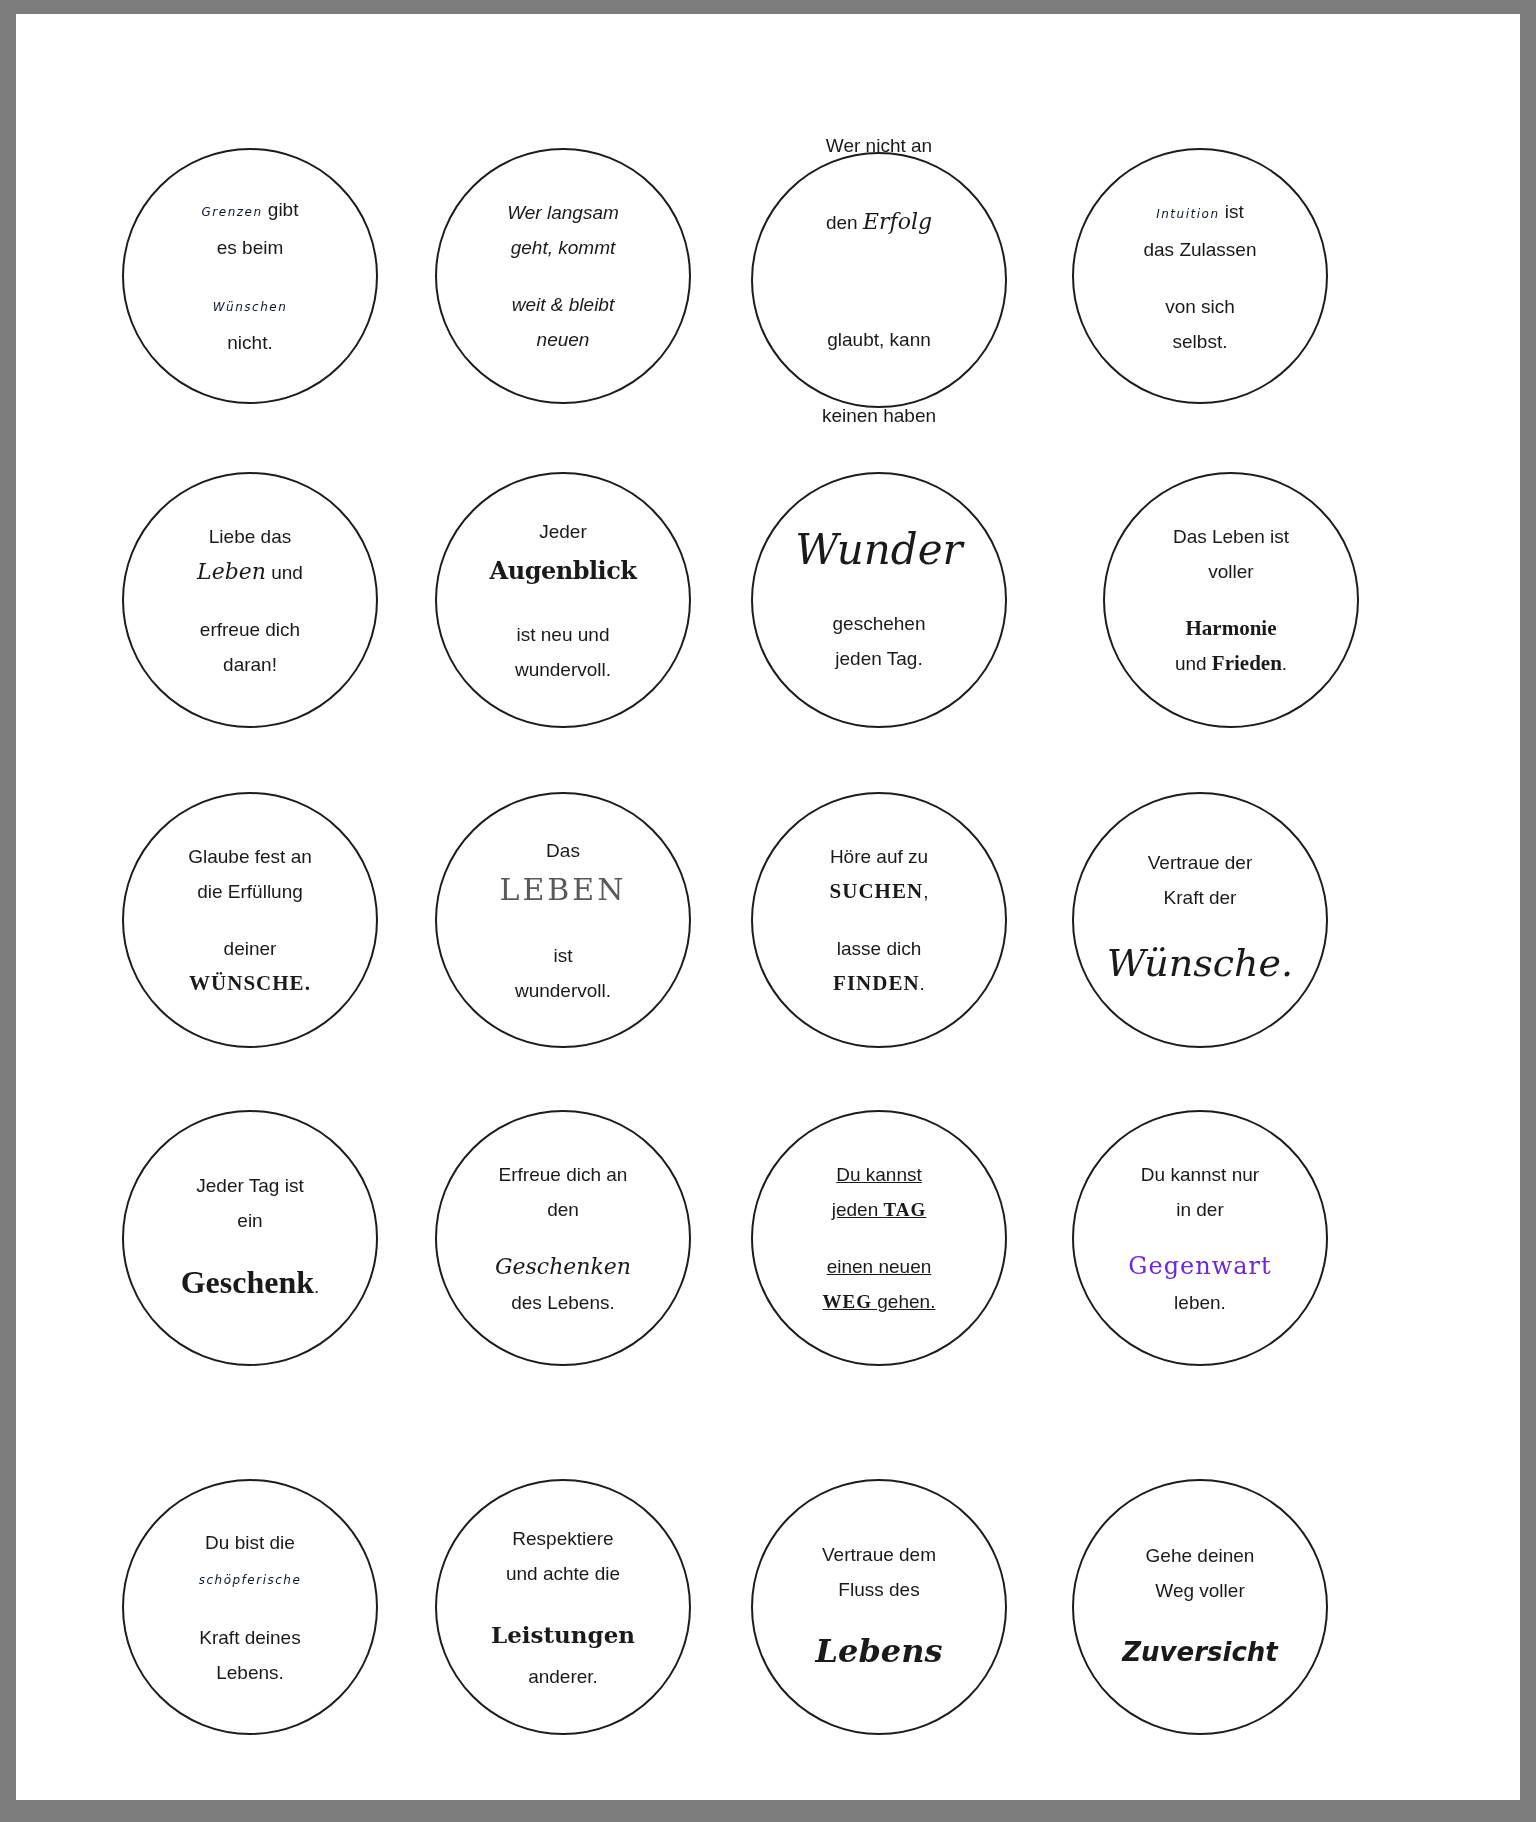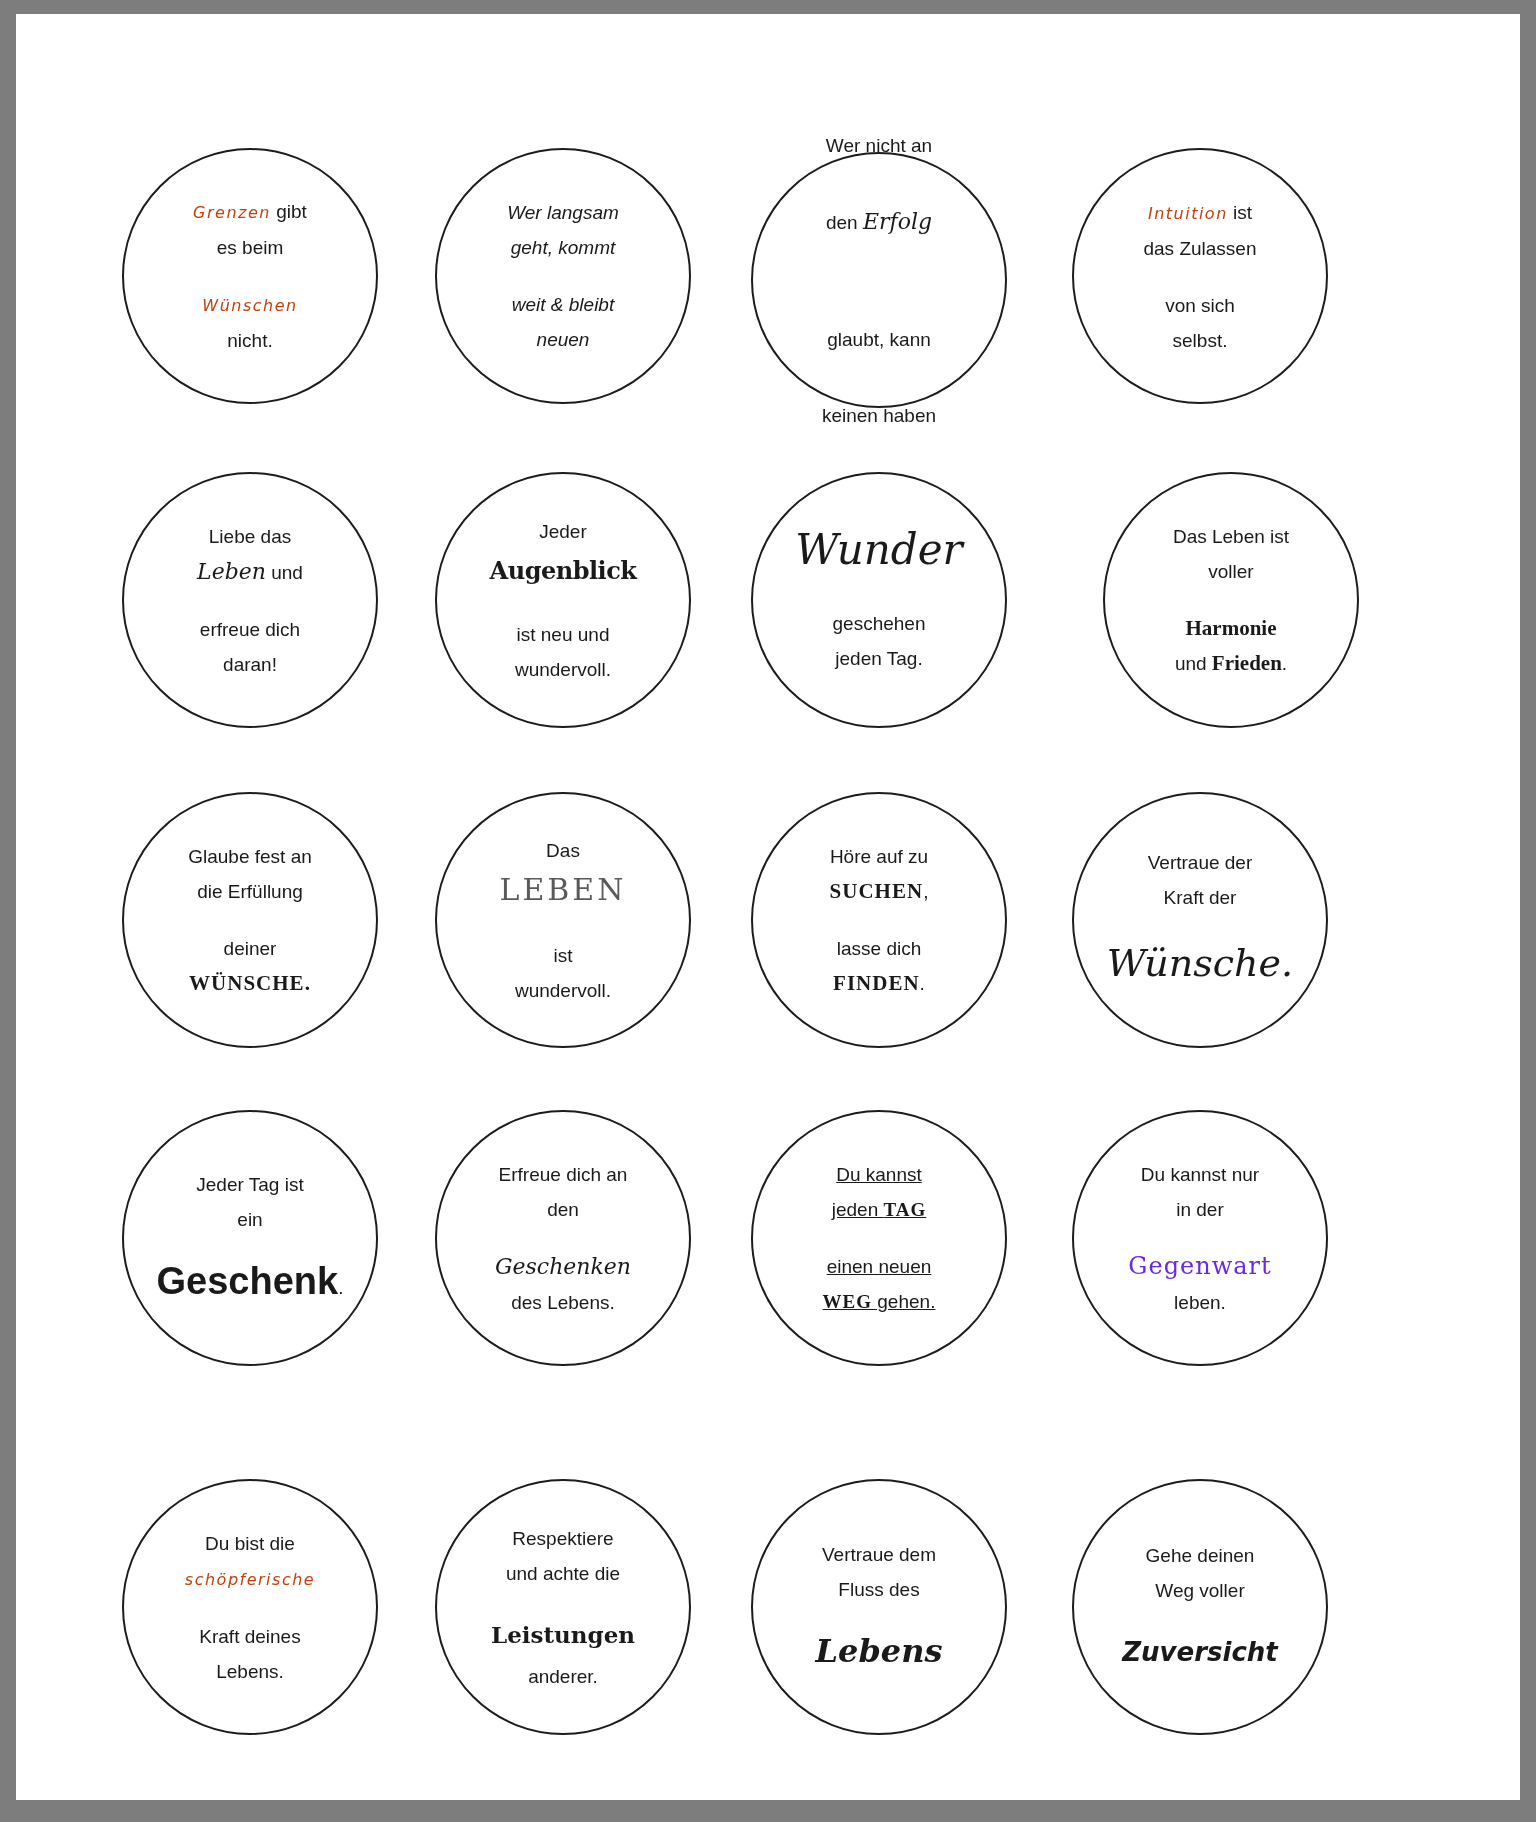--- a/index.html
+++ b/index.html
@@ -30,29 +30,29 @@
     color:#1a1a1a;
     background:#fff;
   }
   .line{line-height:35px;font-size:19px;white-space:nowrap;}
   .line.lh44{line-height:44px;}
   .line.lh52{line-height:52px;}
   .spacer{height:22px;}
   .seg{vertical-align:baseline;}
   
   .it{font-style:italic;}
-  .hand{font-family:"DejaVu Sans",sans-serif;font-style:italic;letter-spacing:1.5px;color:#c2410c;font-size:16px;}
+  .hand{font-family:"DejaVu Sans",sans-serif;font-style:italic;letter-spacing:1.5px;color:#0f172a;font-size:12px;}
   .script{font-family:"DejaVu Serif",serif;font-style:italic;font-size:22px;}
   .script-lg{font-family:"DejaVu Serif",serif;font-style:italic;font-size:38px;}
   .script-xl{font-family:"DejaVu Serif",serif;font-style:italic;font-size:42px;}
   .slab{font-family:"DejaVu Serif",serif;font-weight:bold;font-size:24px;letter-spacing:-0.5px;}
   .serif-b{font-family:"Liberation Serif",serif;font-weight:bold;font-size:21px;}
   .caps{font-family:"Liberation Serif",serif;font-weight:bold;font-size:21px;letter-spacing:1px;}
   .leben-caps{font-family:"DejaVu Serif",serif;font-size:30px;letter-spacing:3px;color:#5a5a5a;}
-  .big-b{font-family:Liberation Sans, sans-serif;font-weight:bold;font-size:38px;}
+  .big-b{font-family:Liberation Serif, serif;font-weight:bold;font-size:32px;}
   .fancy{font-family:"DejaVu Serif",serif;font-size:24px;letter-spacing:1px;color:#6d28d9;}
   .brush{font-family:"DejaVu Serif",serif;font-weight:bold;font-style:italic;font-size:32px;}
   .comic{font-family:"DejaVu Sans",sans-serif;font-weight:bold;font-style:italic;font-size:26px;}
   .lei{font-family:"DejaVu Serif",serif;font-weight:bold;font-size:23px;}
   .tagweg{font-family:"Liberation Serif",serif;font-weight:bold;font-size:19px;letter-spacing:1px;}
 </style>
 </head>
 <body>
 
 <div class="paper">

